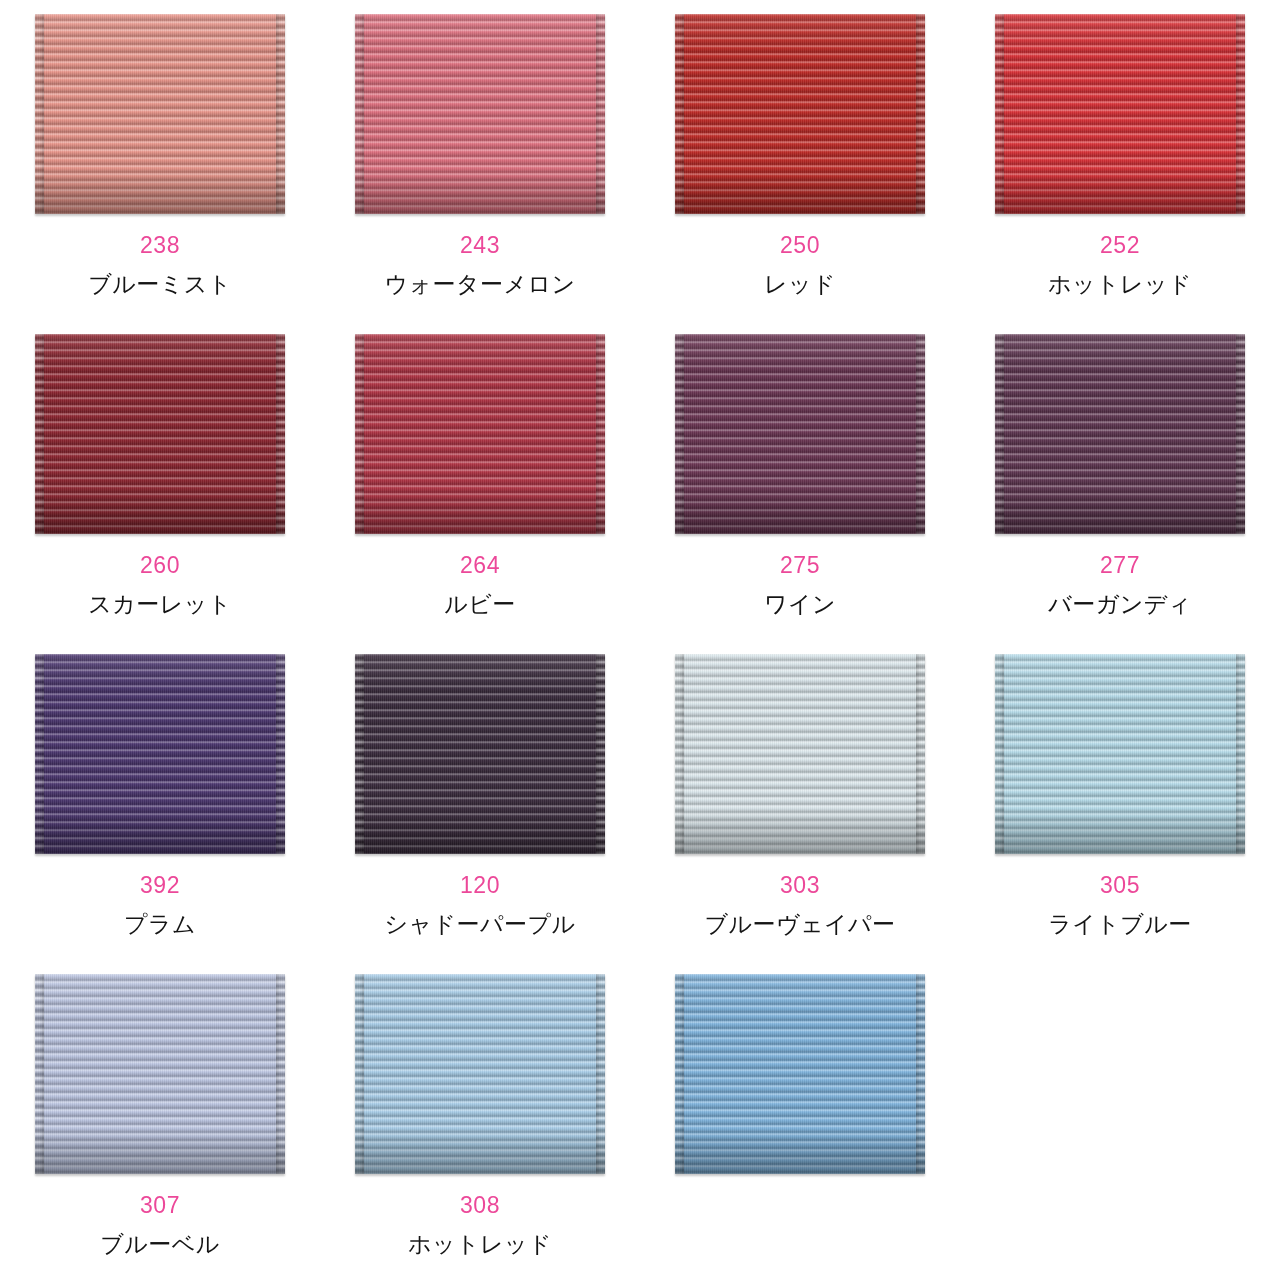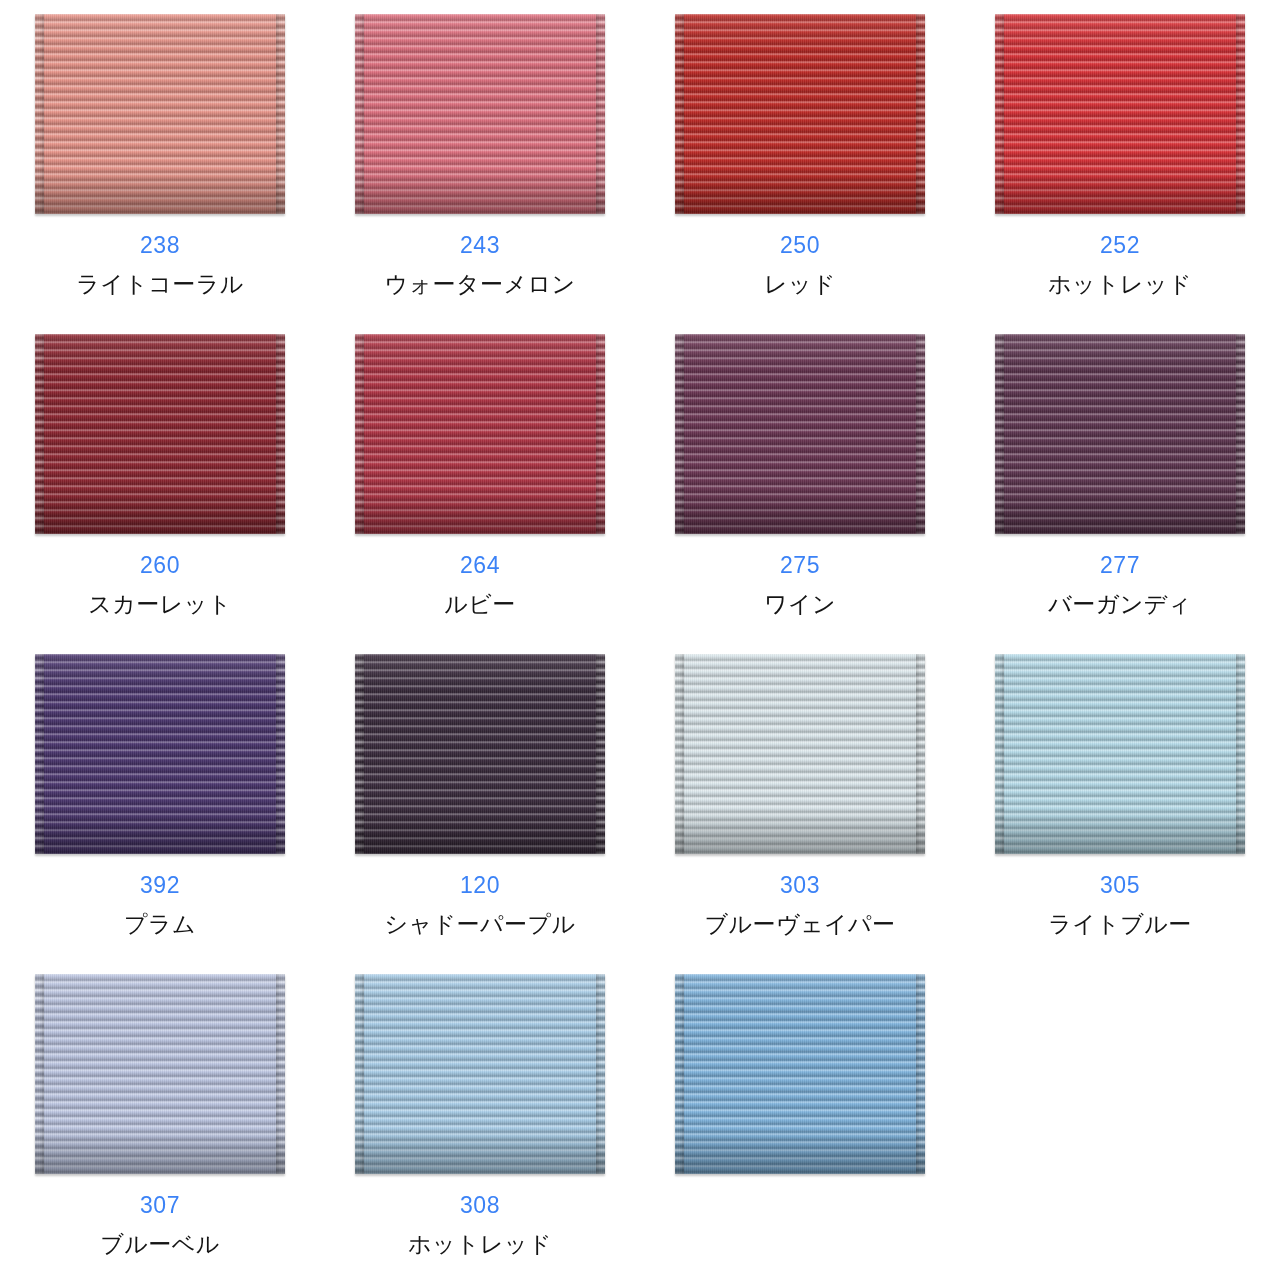--- a/index.html
+++ b/index.html
@@ -82,21 +82,21 @@
   }
   .caption{
     margin-top:20px;
     text-align:center;
     color:#111111;
     line-height:1.0;
   }
   .code{
     font-size:23px;
     letter-spacing:.5px;
-    color:#3b82f6;
+    color:#ec4899;
   }
   .cname{
     margin-top:16px;
     font-size:23px;
     letter-spacing:.5px;
     color:#141414;
     white-space:nowrap;
   }
 </style>
 </head>
@@ -107,21 +107,21 @@
       <div class="swatch">
         <div class="base" style="background: rgb(232, 148, 137);"></div>
         <div class="ribs"></div>
         <div class="weave"></div>
         <div class="edgeL"></div>
         <div class="edgeR"></div>
         <div class="shade"></div>
       </div>
       <div class="caption">
         <div class="code">238</div>
-        <div class="cname">ライトコーラル</div>
+        <div class="cname">ブルーミスト</div>
       </div>
     </div>
     <div class="cell">
       <div class="swatch">
         <div class="base" style="background: rgb(223, 111, 126);"></div>
         <div class="ribs"></div>
         <div class="weave"></div>
         <div class="edgeL"></div>
         <div class="edgeR"></div>
         <div class="shade"></div>

